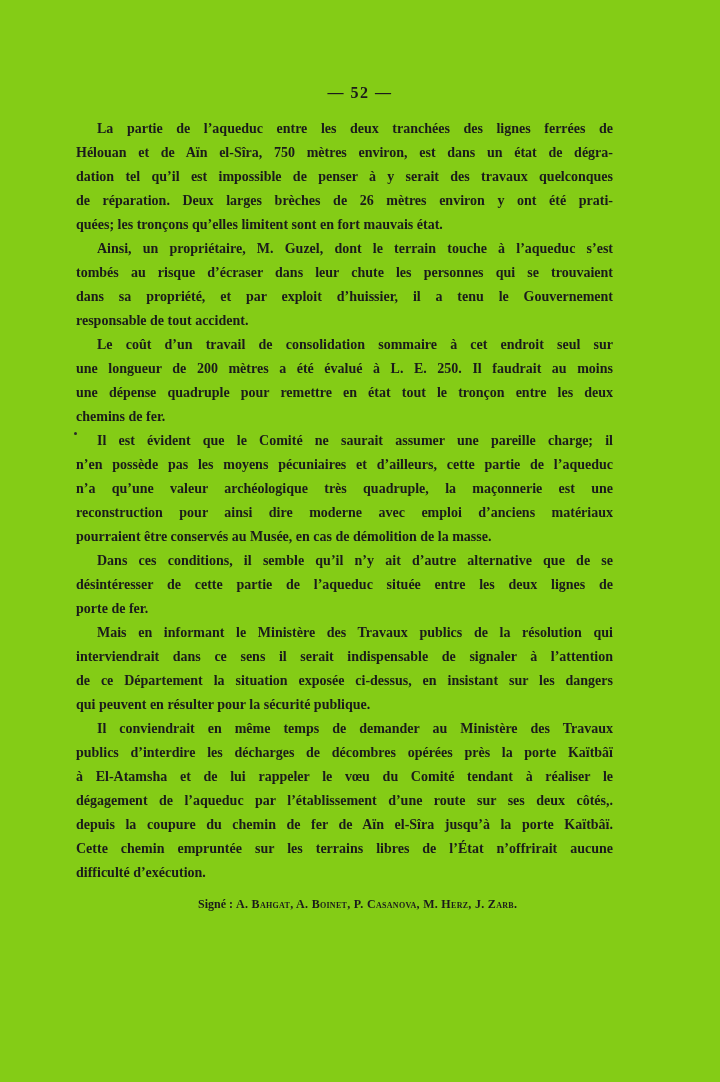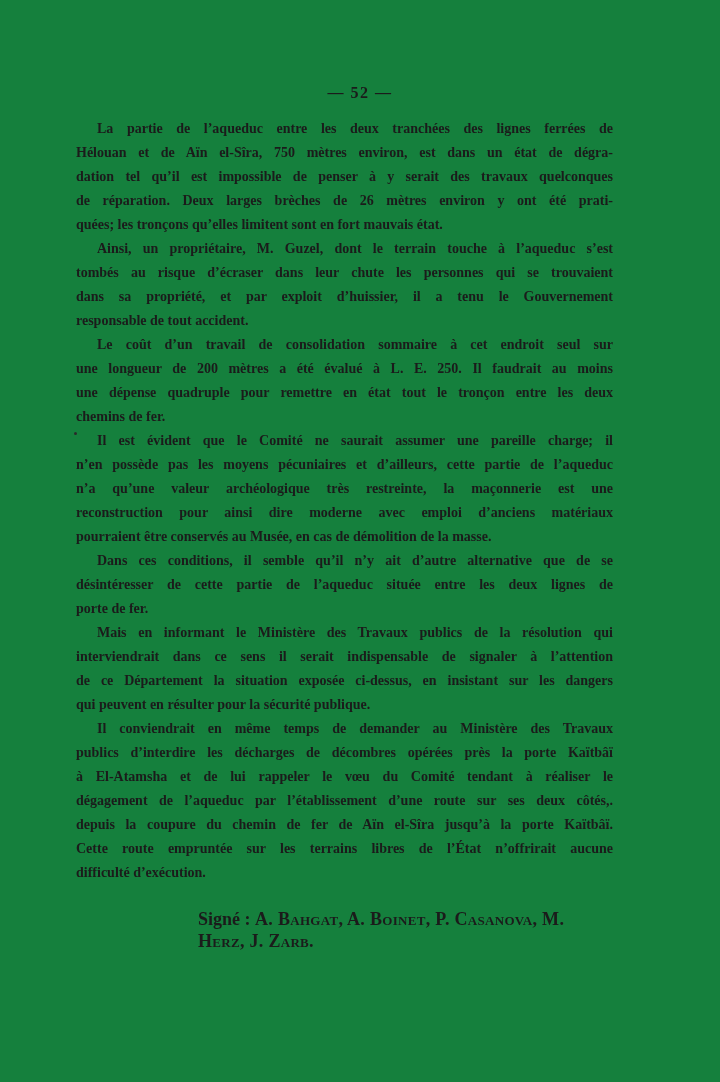--- a/index.html
+++ b/index.html
@@ -4,21 +4,21 @@
 <style>
   html, body {
     margin: 0;
     padding: 0;
     background: #ffffff;
   }
   .page {
     position: relative;
     width: 720px;
     height: 1082px;
-    background: #15803d;
+    background: #84cc16;
     color: #1b1b1b;
     font-family: "Liberation Serif", serif;
     font-weight: bold;
     overflow: hidden;
   }
   .pagenum {
     position: absolute;
     top: 84px;
     left: 0;
     width: 720px;
@@ -46,23 +46,23 @@
     white-space: normal;
     overflow: hidden;
   }
   .line.first {
     text-indent: 21px;
   }
   .line.last {
     text-align-last: left;
   }
   .signature {
-    margin-top: 23px;
+    margin-top: 8px;
     padding-left: 122px;
-    font-size: 18px;
+    font-size: 12px;
     line-height: 22px;
     text-align: left;
     text-align-last: left;
   }
   .sig-names {
     font-variant: small-caps;
     letter-spacing: 0.3px;
   }
   .speck {
     position: absolute;
@@ -101,21 +101,21 @@
     <p class="para">
       <span class="line first">Le coût d’un travail de consolidation sommaire à cet endroit seul sur</span>
       <span class="line">une longueur de 200 mètres a été évalué à L. E. 250. Il faudrait au moins</span>
       <span class="line">une dépense quadruple pour remettre en état tout le tronçon entre les deux</span>
       <span class="line last">chemins de fer.</span>
     </p>
 
     <p class="para">
       <span class="line first">Il est évident que le Comité ne saurait assumer une pareille charge; il</span>
       <span class="line">n’en possède pas les moyens pécuniaires et d’ailleurs, cette partie de l’aqueduc</span>
-      <span class="line">n’a qu’une valeur archéologique très restreinte, la maçonnerie est une</span>
+      <span class="line">n’a qu’une valeur archéologique très quadruple, la maçonnerie est une</span>
       <span class="line">reconstruction pour ainsi dire moderne avec emploi d’anciens matériaux</span>
       <span class="line last">pourraient être conservés au Musée, en cas de démolition de la masse.</span>
     </p>
 
     <p class="para">
       <span class="line first">Dans ces conditions, il semble qu’il n’y ait d’autre alternative que de se</span>
       <span class="line">désintéresser de cette partie de l’aqueduc située entre les deux lignes de</span>
       <span class="line last">porte de fer.</span>
     </p>
 
@@ -125,21 +125,21 @@
       <span class="line">de ce Département la situation exposée ci-dessus, en insistant sur les dangers</span>
       <span class="line last">qui peuvent en résulter pour la sécurité publique.</span>
     </p>
 
     <p class="para">
       <span class="line first">Il conviendrait en même temps de demander au Ministère des Travaux</span>
       <span class="line">publics d’interdire les décharges de décombres opérées près la porte Kaïtbâï</span>
       <span class="line">à El-Atamsha et de lui rappeler le vœu du Comité tendant à réaliser le</span>
       <span class="line">dégagement de l’aqueduc par l’établissement d’une route sur ses deux côtés,.</span>
       <span class="line">depuis la coupure du chemin de fer de Aïn el-Sîra jusqu’à la porte Kaïtbâï.</span>
-      <span class="line">Cette route empruntée sur les terrains libres de l’État n’offrirait aucune</span>
+      <span class="line">Cette chemin empruntée sur les terrains libres de l’État n’offrirait aucune</span>
       <span class="line last">difficulté d’exécution.</span>
     </p>
 
     <div class="signature"><span>Signé : </span><span class="sig-names">A. Bahgat, A. Boinet, P. Casanova, M. Herz, J. Zarb.</span></div>
 
   </div>
 
   <div class="speck"></div>
 
 </div>

